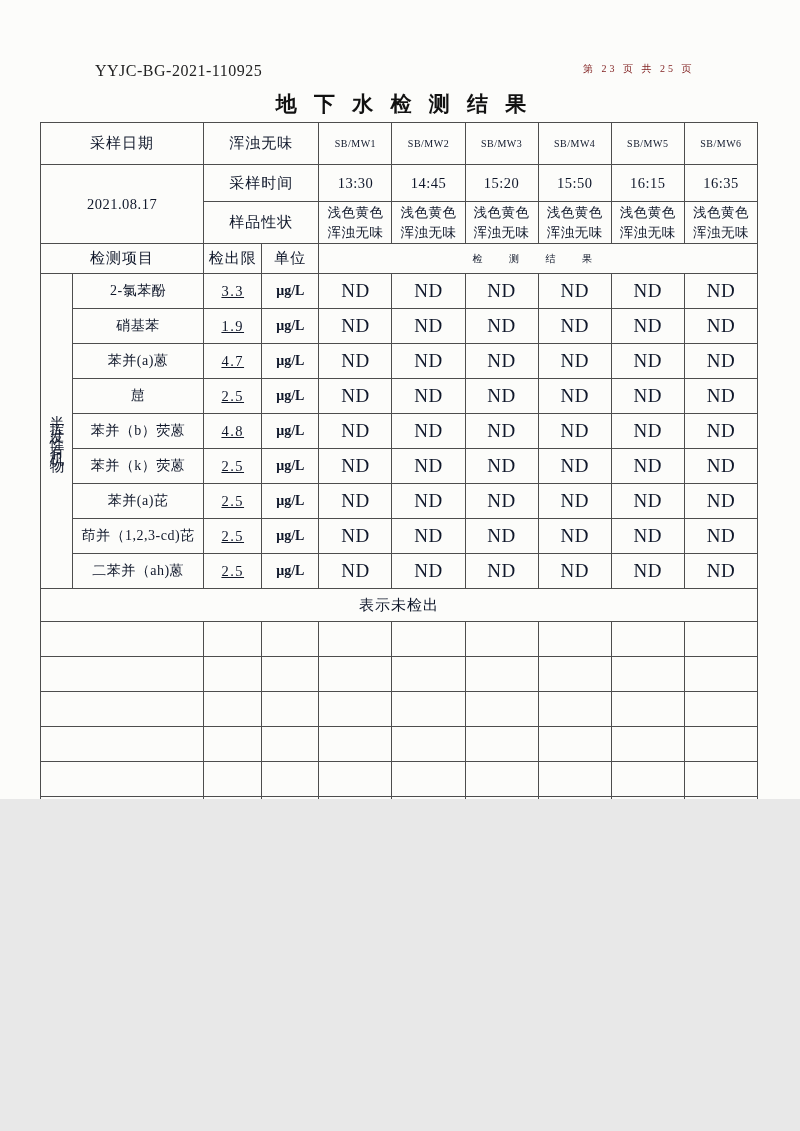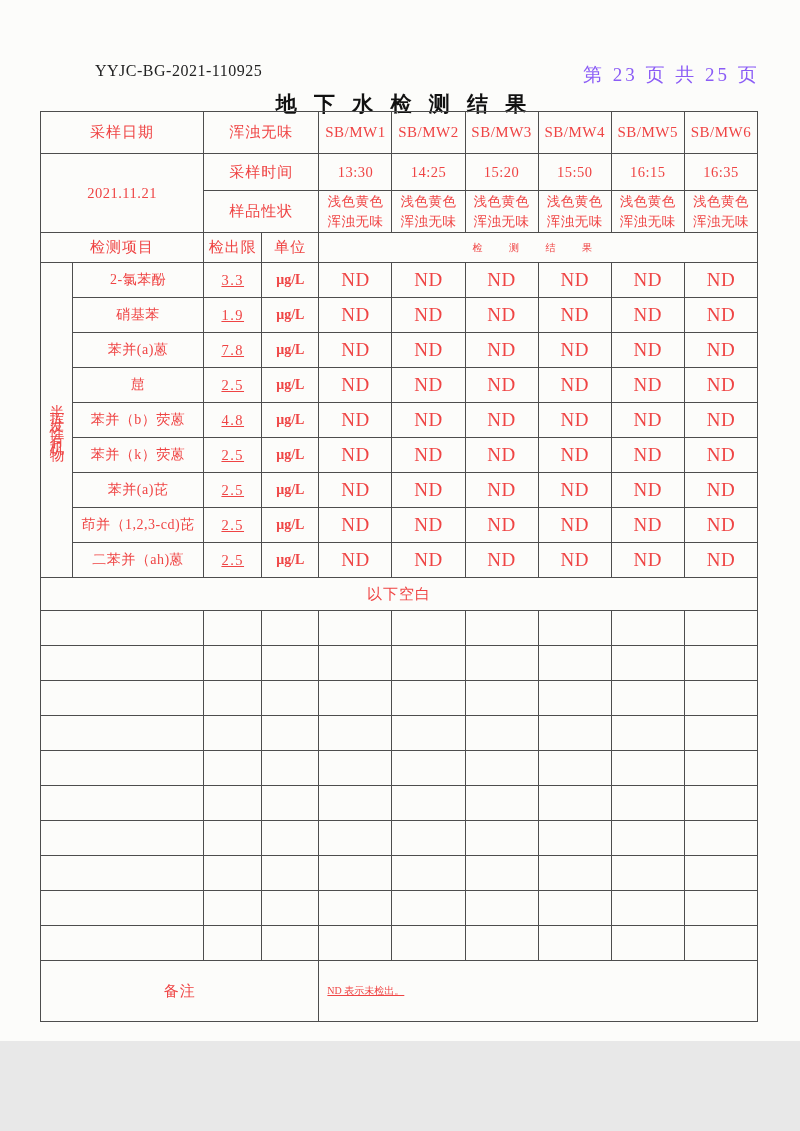--- a/index.html
+++ b/index.html
@@ -1,59 +1,59 @@
 <!DOCTYPE html>
 <html><head>
 <meta charset="utf-8">
 <style>
   * { margin:0; padding:0; box-sizing:border-box; }
   html,body { background:#e8e8e8; }
   .page {
     position:relative;
-    width:800px; height:1041px;
+    width:800px; height:799px;
     margin:0 auto;
     background:#fcfcfa;
     font-family:"Liberation Serif","DejaVu Serif",serif;
     color:#1d1d1d;
     overflow:hidden;
   }
   .doc-number {
     position:absolute; left:95px; top:62px;
     font-size:16px; letter-spacing:0.5px; color:#222;
   }
   .page-info {
     position:absolute; left:583px; top:62px;
-    font-size:19px; letter-spacing:3px; color:#8b5cf6;
+    font-size:10px; letter-spacing:3px; color:#7f1d1d;
   }
   .title {
     position:absolute; top:90px; left:4px; width:100%;
     text-align:center; font-size:21px; font-weight:bold;
     letter-spacing:6px; color:#111;
   }
   table.report {
-    position:absolute; left:40px; top:111px;
+    position:absolute; left:40px; top:122px;
     width:718px; border-collapse:collapse; table-layout:fixed;
-    font-size:14px; color:#ef4444;
+    font-size:14px; color:#0f172a;
   }
   table.report td {
     border:1px solid #4d4d4d;
     text-align:center; vertical-align:middle;
     padding:1px 2px;
     overflow:hidden;
   }
   tr.r-head1 { height:42px; }
   tr.r-head2 { height:37px; }
   tr.r-head3 { height:42px; }
   tr.r-head4 { height:30px;margin-top:20px; }
   tr.r-data  { height:35px; }
   tr.r-blank { height:33px; }
   tr.r-empty { height:35px; }
   tr.r-remark{ height:61px; }
   .lbl { font-size:15px; letter-spacing:1px; }
-  .latin { font-size:15px; letter-spacing:0.5px; }
+  .latin { font-size:10px; letter-spacing:0.5px; }
   .time { font-size:14.5px; letter-spacing:0.5px; }
   .two-line { white-space:pre-line; font-size:13.5px; line-height:1.45; letter-spacing:0.5px; }
   .result-head { letter-spacing:12px; font-size:10px; }
   .vcell { padding:0; }
   .vtext {
     display:inline-block;
     writing-mode:vertical-rl;
     text-orientation:upright;
     letter-spacing:0.5em;
     font-size:14.5px;
@@ -92,24 +92,24 @@
       <td colspan="2" class="lbl">浑浊无味</td>
       <td class="latin">SB/MW1</td>
       <td class="latin">SB/MW2</td>
       <td class="latin">SB/MW3</td>
       <td class="latin">SB/MW4</td>
       <td class="latin">SB/MW5</td>
       <td class="latin">SB/MW6</td>
     </tr>
 
     <tr class="r-head2">
-      <td colspan="2" rowspan="2" class="time">2021.11.21</td>
+      <td colspan="2" rowspan="2" class="time">2021.08.17</td>
       <td colspan="2" class="lbl">采样时间</td>
       <td class="time">13:30</td>
-      <td class="time">14:25</td>
+      <td class="time">14:45</td>
       <td class="time">15:20</td>
       <td class="time">15:50</td>
       <td class="time">16:15</td>
       <td class="time">16:35</td>
     </tr>
 
     <tr class="r-head3">
       <td colspan="2" class="lbl">样品性状</td>
       <td class="two-line">浅色黄色
 浑浊无味</td>
@@ -150,21 +150,21 @@
       <td class="unit">μg/L</td>
       <td class="nd">ND</td>
       <td class="nd">ND</td>
       <td class="nd">ND</td>
       <td class="nd">ND</td>
       <td class="nd">ND</td>
       <td class="nd">ND</td>
     </tr>
     <tr class="r-data">
       <td class="cname">苯并(a)蒽</td>
-      <td class="num">7.8</td>
+      <td class="num">4.7</td>
       <td class="unit">μg/L</td>
       <td class="nd">ND</td>
       <td class="nd">ND</td>
       <td class="nd">ND</td>
       <td class="nd">ND</td>
       <td class="nd">ND</td>
       <td class="nd">ND</td>
     </tr>
     <tr class="r-data">
       <td class="cname">䓛</td>
@@ -227,21 +227,21 @@
       <td class="unit">μg/L</td>
       <td class="nd">ND</td>
       <td class="nd">ND</td>
       <td class="nd">ND</td>
       <td class="nd">ND</td>
       <td class="nd">ND</td>
       <td class="nd">ND</td>
     </tr>
 
     <tr class="r-blank">
-      <td colspan="10" class="lbl">以下空白</td>
+      <td colspan="10" class="lbl">表示未检出</td>
     </tr>
 
     <tr class="r-empty">
           <td colspan="2"></td>
           <td></td>
           <td></td>
           <td></td>
           <td></td>
           <td></td>
           <td></td>

